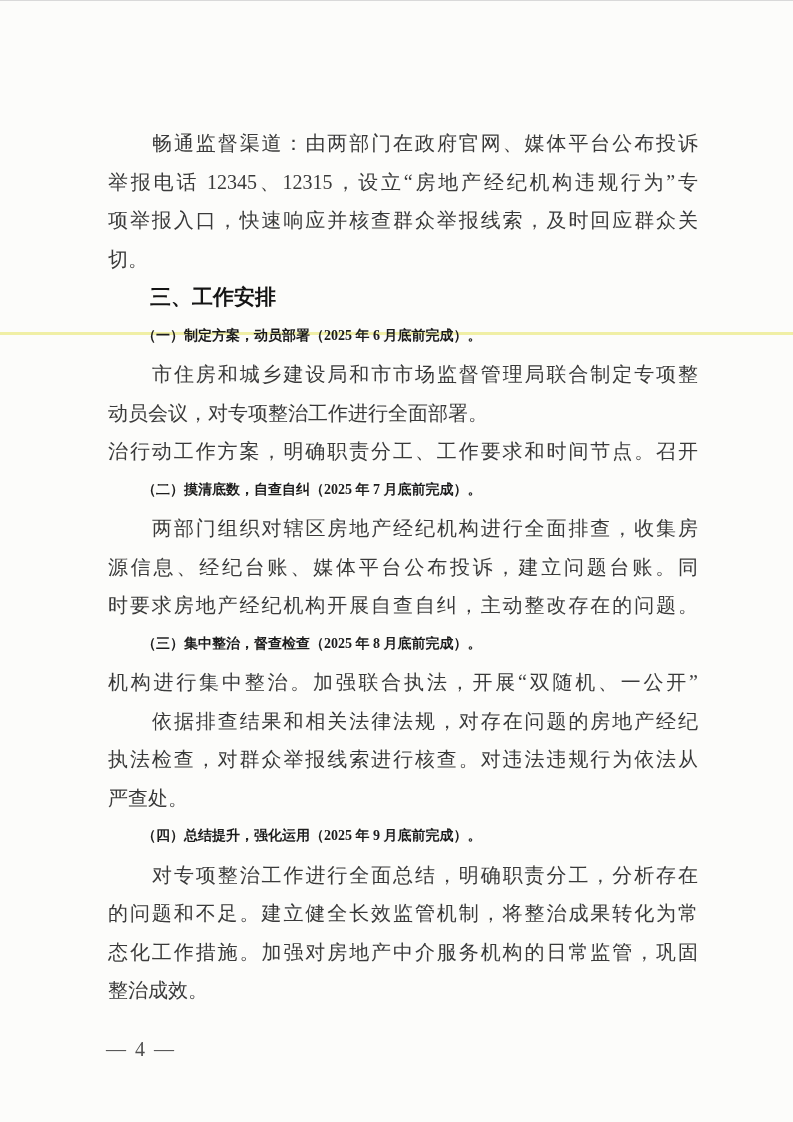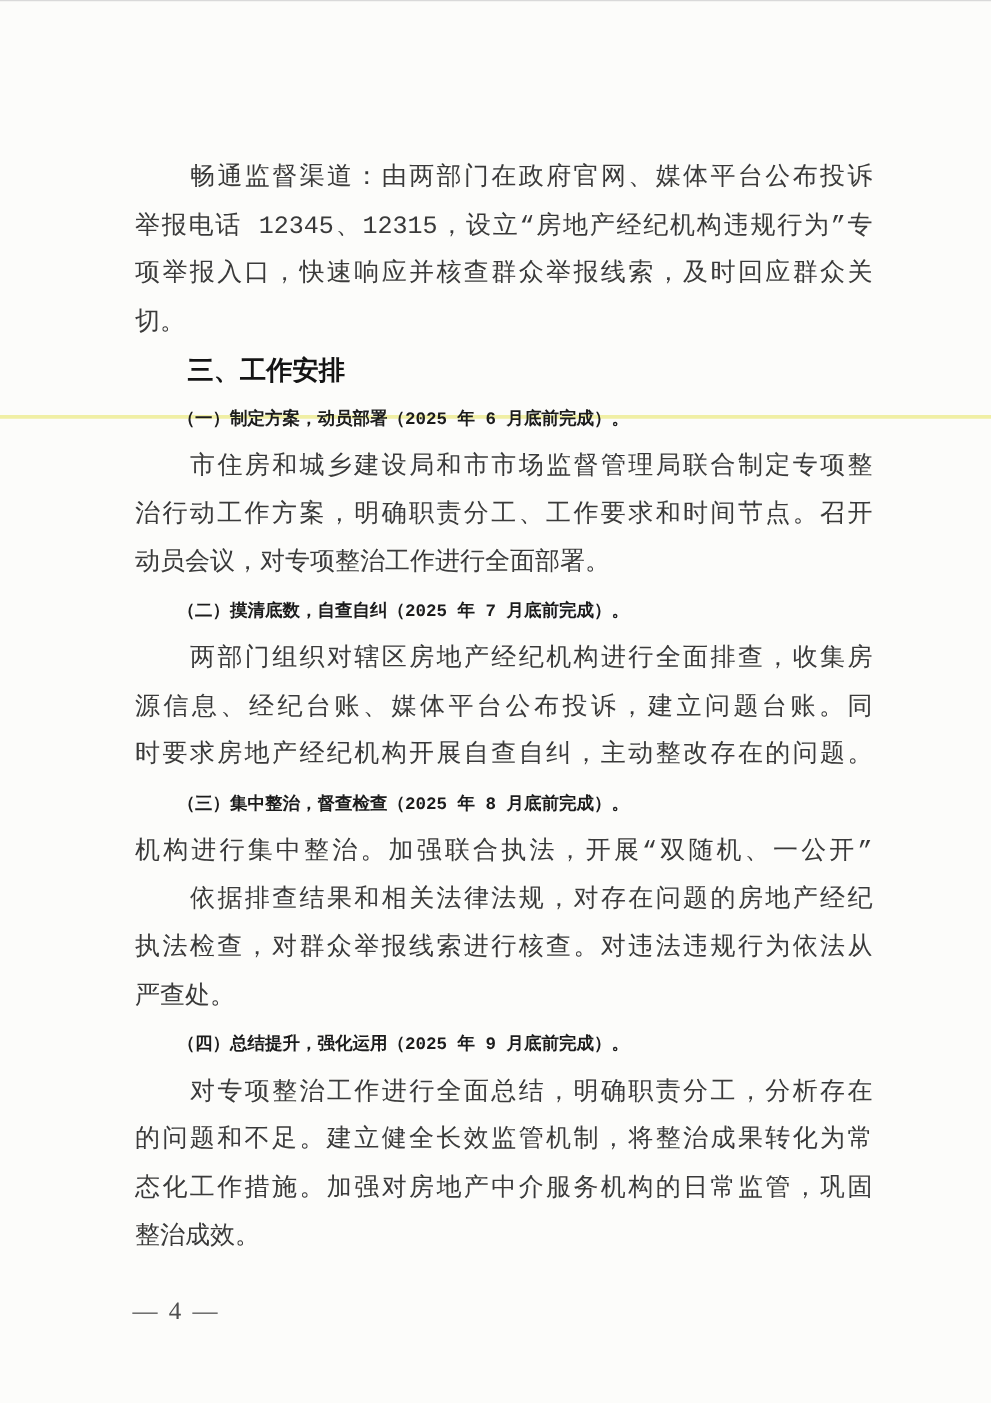--- a/index.html
+++ b/index.html
@@ -21,21 +21,21 @@
   }
   .doc {
     position: absolute; left: 108px; top: 124px; width: 590px;
     z-index: 1;
   }
   .ln {
     height: 38.5px; line-height: 38.5px;
     font-size: 20px;
     color: #3a3a3a;
     text-align: justify;
-    font-family: Liberation Mono, monospace;
+    font-family: Liberation Serif, serif;
   }
   .j { text-align-last: justify; }
   .ind { text-indent: 44px; }
   .hsec {
     font-family: "Liberation Sans", "DejaVu Sans", sans-serif;
     font-weight: 700; color: #141414;
     font-size: 21px; text-indent: 42px;
     text-align: right; text-align-last: left;
   }
   .hitem {
@@ -58,22 +58,22 @@
 <div class="highlight-line"></div>
 
 <div class="doc">
   <div class="ln j ind">畅通监督渠道：由两部门在政府官网、媒体平台公布投诉</div>
   <div class="ln j">举报电话 12345、12315，设立“房地产经纪机构违规行为”专</div>
   <div class="ln j">项举报入口，快速响应并核查群众举报线索，及时回应群众关</div>
   <div class="ln">切。</div>
   <div class="ln hsec">三、工作安排</div>
   <div class="ln hitem">（一）制定方案，动员部署（2025 年 6 月底前完成）。</div>
   <div class="ln j ind">市住房和城乡建设局和市市场监督管理局联合制定专项整</div>
+  <div class="ln">动员会议，对专项整治工作进行全面部署。</div>
   <div class="ln j">治行动工作方案，明确职责分工、工作要求和时间节点。召开</div>
-  <div class="ln">动员会议，对专项整治工作进行全面部署。</div>
   <div class="ln hitem">（二）摸清底数，自查自纠（2025 年 7 月底前完成）。</div>
   <div class="ln j ind">两部门组织对辖区房地产经纪机构进行全面排查，收集房</div>
   <div class="ln j">源信息、经纪台账、媒体平台公布投诉，建立问题台账。同</div>
   <div class="ln j">时要求房地产经纪机构开展自查自纠，主动整改存在的问题。</div>
   <div class="ln hitem">（三）集中整治，督查检查（2025 年 8 月底前完成）。</div>
   <div class="ln j">机构进行集中整治。加强联合执法，开展“双随机、一公开”</div>
   <div class="ln j ind">依据排查结果和相关法律法规，对存在问题的房地产经纪</div>
   <div class="ln j">执法检查，对群众举报线索进行核查。对违法违规行为依法从</div>
   <div class="ln">严查处。</div>
   <div class="ln hitem">（四）总结提升，强化运用（2025 年 9 月底前完成）。</div>

